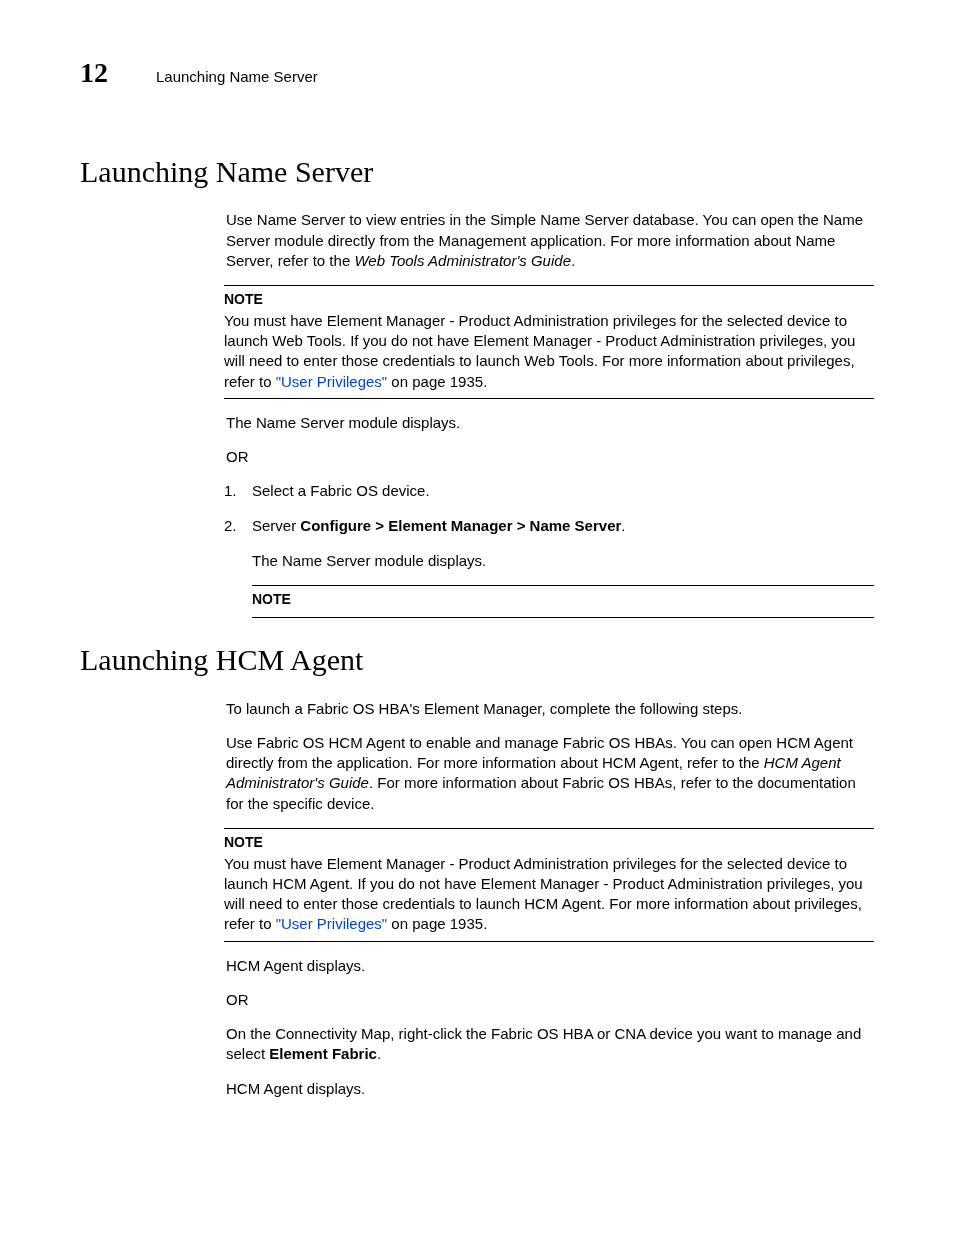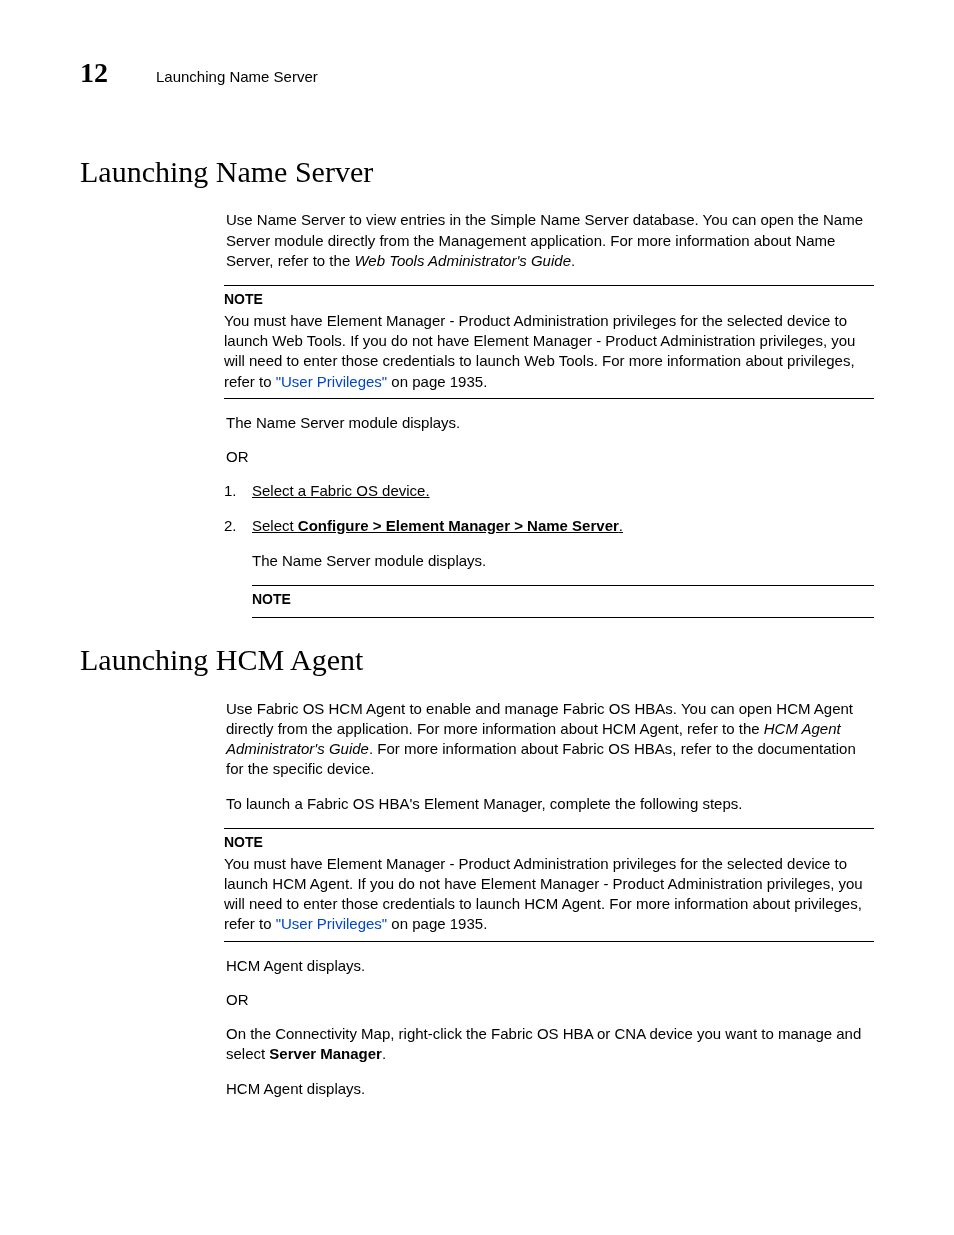--- a/index.html
+++ b/index.html
@@ -54,21 +54,20 @@
     margin-bottom: 2px;
   }
   .link {
     color: #0046c8;
   }
   ol.steps {
     margin: 12px 0 8px 0;
     padding-left: 0;
     list-style: none;
     counter-reset: step;
-    text-decoration: underline;
   }
   ol.steps > li {
     counter-increment: step;
     margin-bottom: 14px;
     position: relative;
     padding-left: 28px;
   }
   ol.steps > li::before {
     content: counter(step) ".";
     position: absolute;
@@ -109,48 +108,48 @@
   </div>
 
 
   <p class="para">The Name Server module displays.</p>
 
   <p class="para">OR</p>
 
   <ol class="steps">
     <li>Select a Fabric OS device.</li>
     <li>
-      <span>Select </span><span class="bold">Configure &gt; Element Manager &gt; Name Server</span><span>.</span>
+      <span>Server </span><span class="bold">Configure &gt; Element Manager &gt; Name Server</span><span>.</span>
     </li>
   </ol>
   <p class="sub-indent">The Name Server module displays.</p>
 
   <div class="note-block sub-note">
     <div class="note-label">NOTE</div>
   </div>
 </div>
 
 <h1 class="section2">Launching HCM Agent</h1>
 
 <div class="indented">
+  <p class="para">To launch a Fabric OS HBA's Element Manager, complete the following steps.</p>
+
   <p class="para">
     <span>Use Fabric OS HCM Agent to enable and manage Fabric OS HBAs. You can open HCM Agent directly from the application. For more information about HCM Agent, refer to the </span><span class="italic">HCM Agent Administrator's Guide</span><span>. For more information about Fabric OS HBAs, refer to the documentation for the specific device.</span>
   </p>
-
-  <p class="para">To launch a Fabric OS HBA's Element Manager, complete the following steps.</p>
 
   <div class="note-block">
     <div class="note-label">NOTE</div>
     <div>
       <span>You must have Element Manager - Product Administration privileges for the selected device to launch HCM Agent. If you do not have Element Manager - Product Administration privileges, you will need to enter those credentials to launch HCM Agent. For more information about privileges, refer to </span><span class="link">"User Privileges"</span><span> on page 1935.</span>
     </div>
   </div>
 
   <p class="para">HCM Agent displays.</p>
   <p class="para">OR</p>
 
   <p class="para">
-    <span>On the Connectivity Map, right-click the Fabric OS HBA or CNA device you want to manage and select </span><span class="bold">Server Manager</span><span>.</span>
+    <span>On the Connectivity Map, right-click the Fabric OS HBA or CNA device you want to manage and select </span><span class="bold">Element Fabric</span><span>.</span>
   </p>
 
   <p class="para">HCM Agent displays.</p>
 
 </div>
 
 </body></html>

